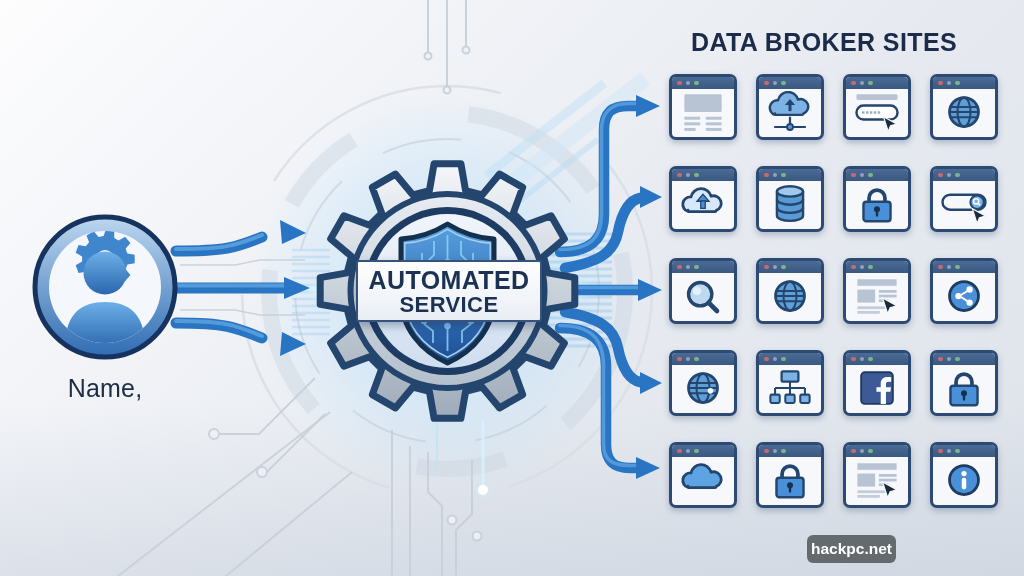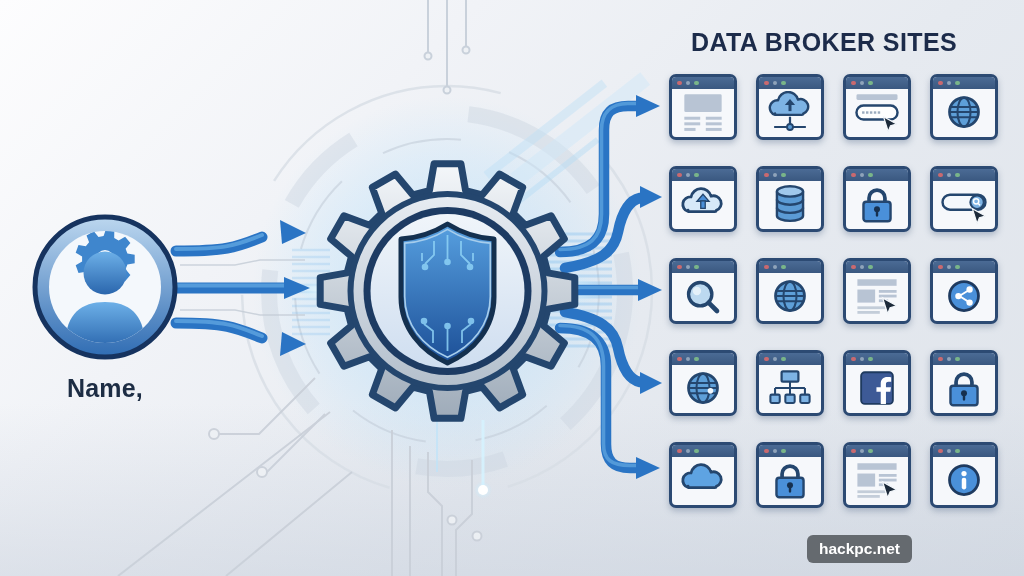--- a/index.html
+++ b/index.html
@@ -6,21 +6,21 @@
   #stage{
     position:relative;width:1024px;height:576px;overflow:hidden;
     font-family:"Liberation Sans",sans-serif;
     background:linear-gradient(135deg,#fdfdfe 0%,#f1f3f7 30%,#e6eaf0 60%,#dee3ea 100%);
   }
   #stage::after{content:"";position:absolute;left:0;top:0;right:0;bottom:0;pointer-events:none;
     background:linear-gradient(to bottom,rgba(255,255,255,0) 70%,rgba(185,195,210,0.35) 100%);}
   .abs{position:absolute;}
   
   .person-label{left:15px;top:372px;width:180px;text-align:center;z-index:6;
-    color:#1d2d44;font-weight:bold;font-size:25px;line-height:33px;letter-spacing:.2px;}
+    color:#1d2d44;font-weight:normal;font-size:25px;line-height:33px;letter-spacing:.2px;}
   
   .broker-title{left:691px;top:28px;width:300px;text-align:left;z-index:6;
     color:#1c2b4a;font-weight:bold;font-size:25px;letter-spacing:.4px;}
   
   .banner{left:356px;top:260px;width:182px;height:58px;z-index:6;
     background:linear-gradient(#ffffff,#e9eef5);
     border:2px solid #35537c;border-radius:3px;
     box-shadow:0 4px 9px rgba(25,45,75,.35);
     display:flex;flex-direction:column;align-items:center;justify-content:center;}
   .banner .l1{font-size:25px;font-weight:bold;color:#1b3252;line-height:26px;letter-spacing:.4px;}
@@ -31,21 +31,21 @@
   .win{border:3px solid #2c4a73;border-radius:7px;background:#f6f8fb;overflow:hidden;
     box-shadow:0 3px 6px rgba(90,110,140,.4);display:flex;flex-direction:column;}
   .tbar{height:12px;flex:0 0 12px;background:linear-gradient(#4b6b95,#3a5880);
     display:flex;align-items:center;padding-left:5px;gap:4px;}
   .dot{width:4.5px;height:4.5px;border-radius:50%;display:inline-block;}
   .d1{background:#c9696f;} .d2{background:#8fa3ba;} .d3{background:#79b589;}
   .wbody{flex:1;display:flex;align-items:center;justify-content:center;}
   .wbody svg{width:56px;height:44px;}
   
   .watermark{left:807px;top:535px;z-index:8;background:rgba(93,97,102,.93);
-    color:#ffffff;font-weight:bold;font-size:15.5px;padding:5px 12px;border-radius:6px;}
+    color:#ffffff;font-weight:bold;font-size:15.5px;padding:5px 4px;border-radius:6px;}
   svg.layer{position:absolute;left:0;top:0;}
 </style>
 </head>
 <body>
 
 <div id="stage">
 
   <svg class="layer" width="1024" height="576" viewBox="0 0 1024 576" style="z-index:1">
     <defs>
       <radialGradient id="glowC">
@@ -224,20 +224,24 @@
       <path d="M147.5,206 v-22 M133,198 v-12 l-9,-7 M162,198 v-12 l9,-7"></path>
       <circle cx="147.5" cy="117" r="2.4" fill="#8ed2f6"></circle>
         <circle cx="125" cy="122" r="2.4" fill="#8ed2f6"></circle>
         <circle cx="170" cy="122" r="2.4" fill="#8ed2f6"></circle>
       <circle cx="147.5" cy="181" r="2.4" fill="#8ed2f6"></circle>
         <circle cx="124" cy="176" r="2.4" fill="#8ed2f6"></circle>
         <circle cx="171" cy="176" r="2.4" fill="#8ed2f6"></circle>
     </g>
   </svg>
 
+  <div class="abs banner">
+    <div class="l1">AUTOMATED</div>
+    <div class="l2">SERVICE</div>
+  </div>
 
   <div class="abs broker-title">DATA BROKER SITES</div>
 
   <div class="abs person-label">
     <div>Name,</div>
   </div>
 
   <div class="abs grid">
       <div class="win">
         <div class="tbar">

